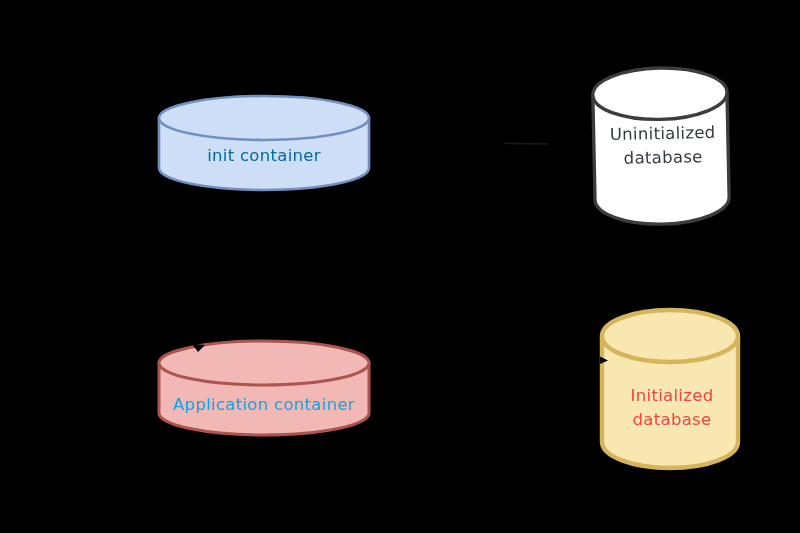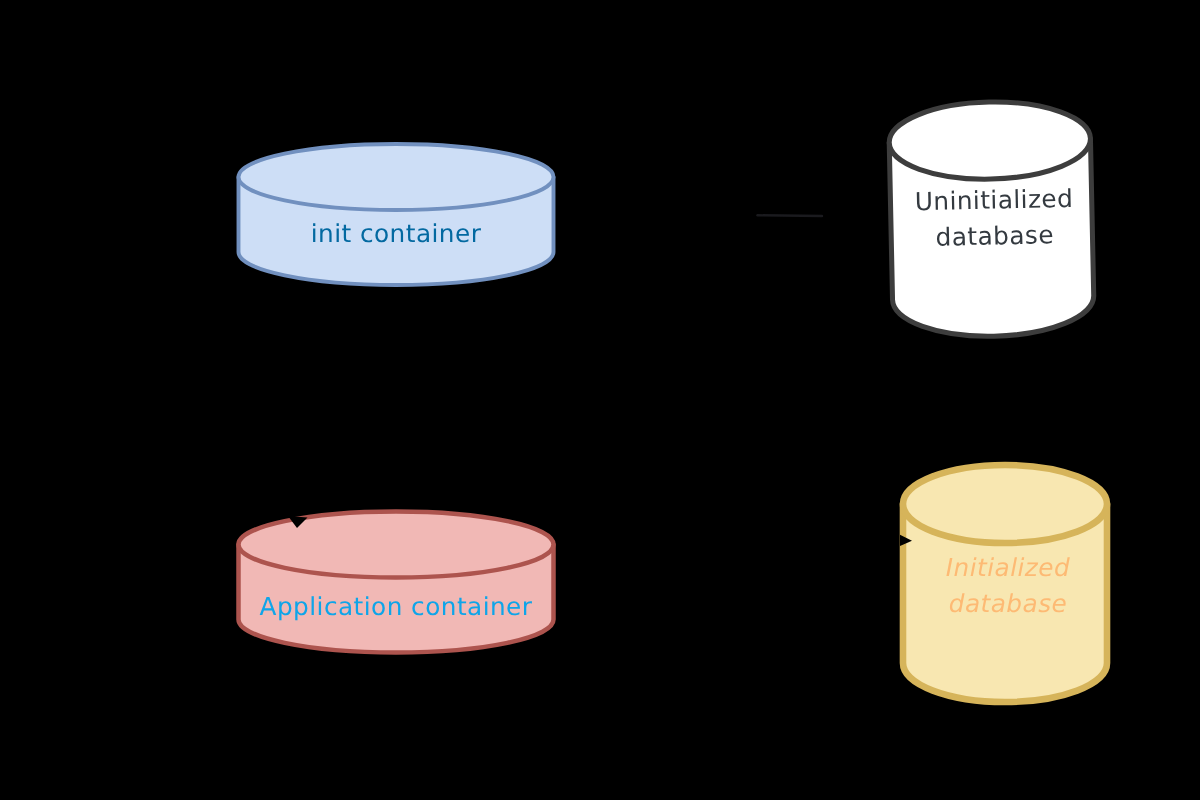--- a/index.html
+++ b/index.html
@@ -90,21 +90,21 @@
       <div>Application container</div>
       <div></div>
     </div>
   </div>
 
   <div class="node n3" style="left:598px; top:306px; width:148px; height:170px;">
     <svg viewBox="0 0 148 170" preserveAspectRatio="none">
       <path d="M4 30 L4 136 A68 26 0 0 0 140 136 L140 30 Z" fill="#f8e7b1" stroke="#d6b45a"></path>
       <ellipse cx="72" cy="30" rx="68" ry="26" fill="#f8e7b1" stroke="#d6b45a"></ellipse>
     </svg>
-    <div class="label" style="top: 61px; color: #fdba74; font-style: italic;">
+    <div class="label" style="top: 78px; color: #ef4444;">
       <div>Initialized</div>
       <div>database</div>
     </div>
   </div>
 
   <svg id="overlay" viewBox="0 0 800 533">
     <line x1="505" y1="143.5" x2="548" y2="144" stroke-width="1.6" stroke-linecap="round" stroke="#1a1a1e"></line>
     <polygon points="600,356.5 608,360.5 600,364" fill="#000000"></polygon>
     <polygon points="192,344 205,345 198,352" fill="#000000"></polygon>
   </svg>

